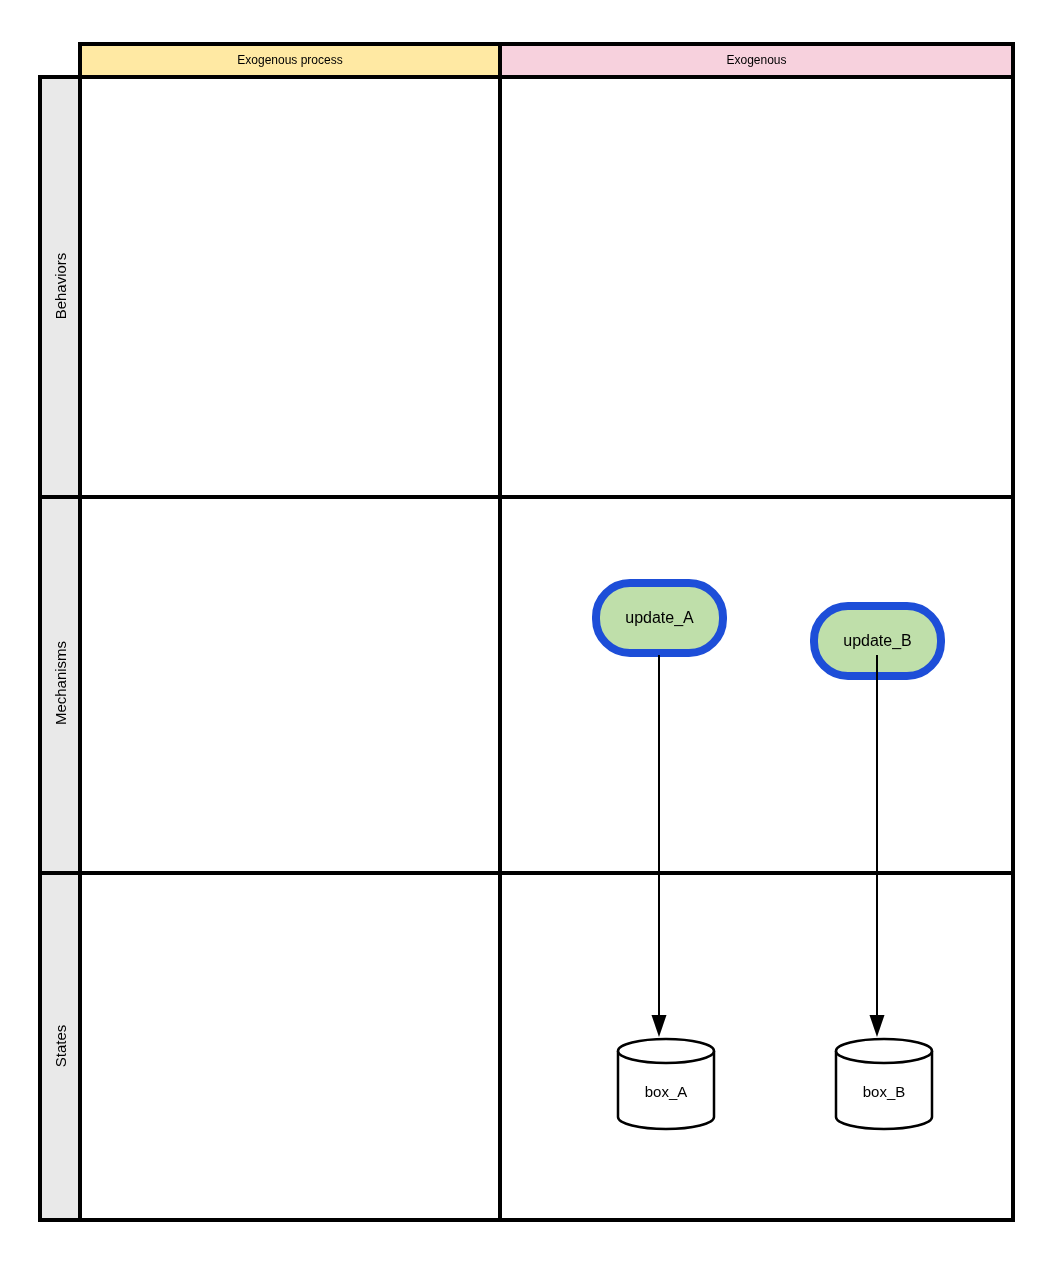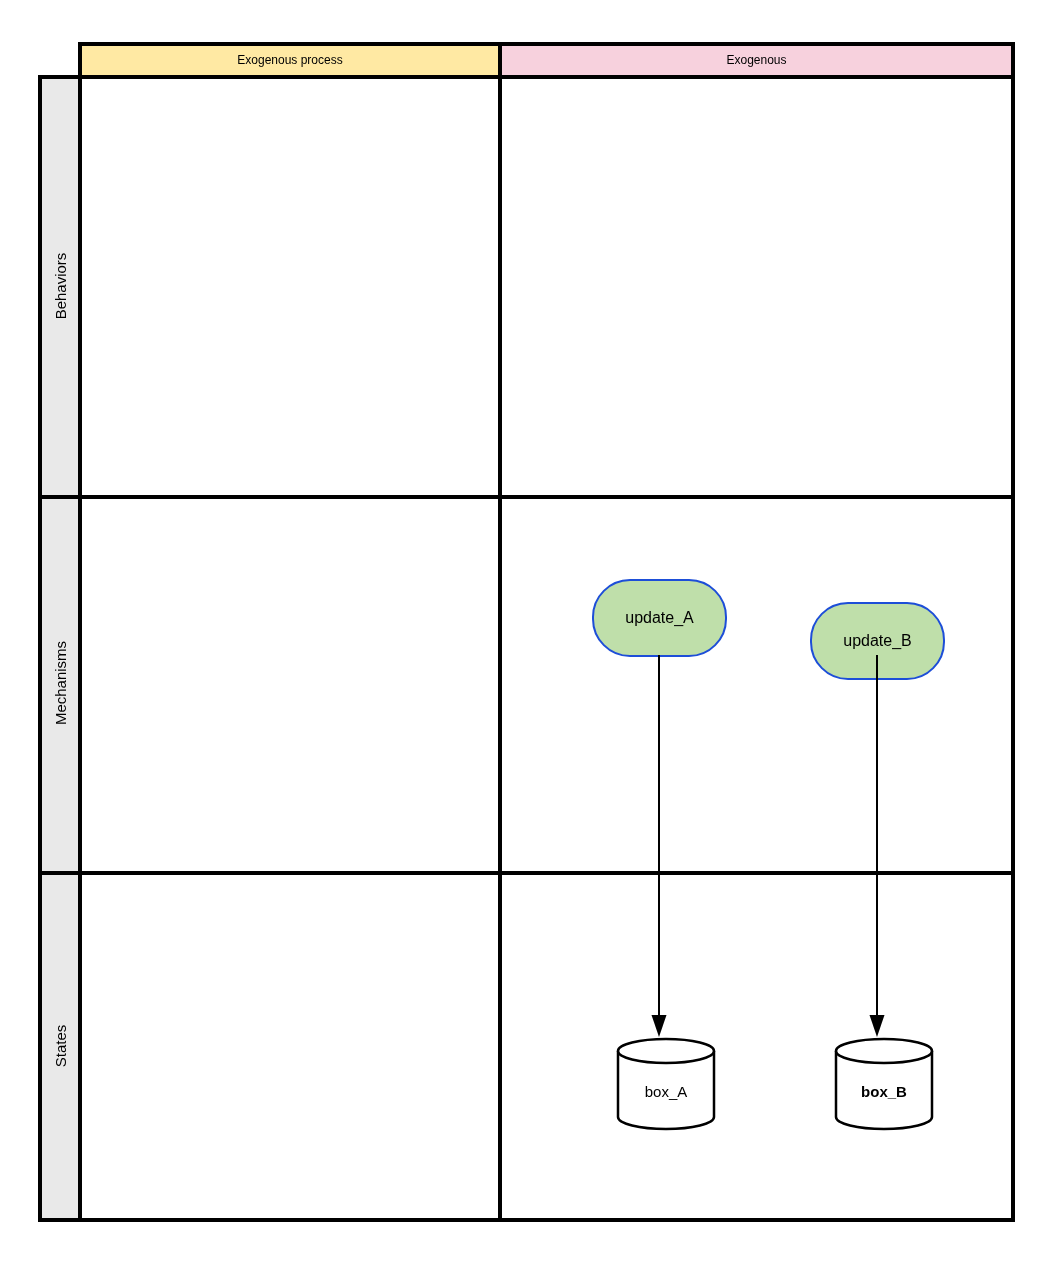--- a/index.html
+++ b/index.html
@@ -22,36 +22,36 @@
     position: absolute;
     left: 50%; top: 50%;
     transform: translate(-50%, -50%) rotate(-90deg);
     white-space: nowrap;
     font-size: 15px;
   }
   
   .node {
     position: absolute;
     width: 135px; height: 78px;
-    border: 2px solid #1d4ed8;
+    border: 8px solid #1d4ed8;
     border-radius: 38px;
     box-sizing: border-box;
     display: flex; align-items: center; justify-content: center;
     font-size: 16px;
   }
   .node-a { left: 592px; top: 579px; }
   .node-b { left: 810px; top: 602px; }
   
   .arrow { position: absolute; }
   .arrow-a { left: 649px; top: 655px; }
   .arrow-b { left: 867px; top: 655px; }
   
   .cyl { position: absolute; width: 100px; height: 95px; margin-left: 8px; }
   .cyl-a { left: 608px; top: 1037px; }
-  .cyl-b { left: 826px; top: 1037px; font-weight: bold; }
+  .cyl-b { left: 826px; top: 1037px; }
   .cyl svg { position: absolute; left: 0; top: 0; }
   .cyl-label {
     position: absolute; left: 0; top: 24px; width: 100%; height: 60px;
     display: flex; align-items: center; justify-content: center;
     font-size: 15px;
   }
 </style>
 </head>
 <body>
 

